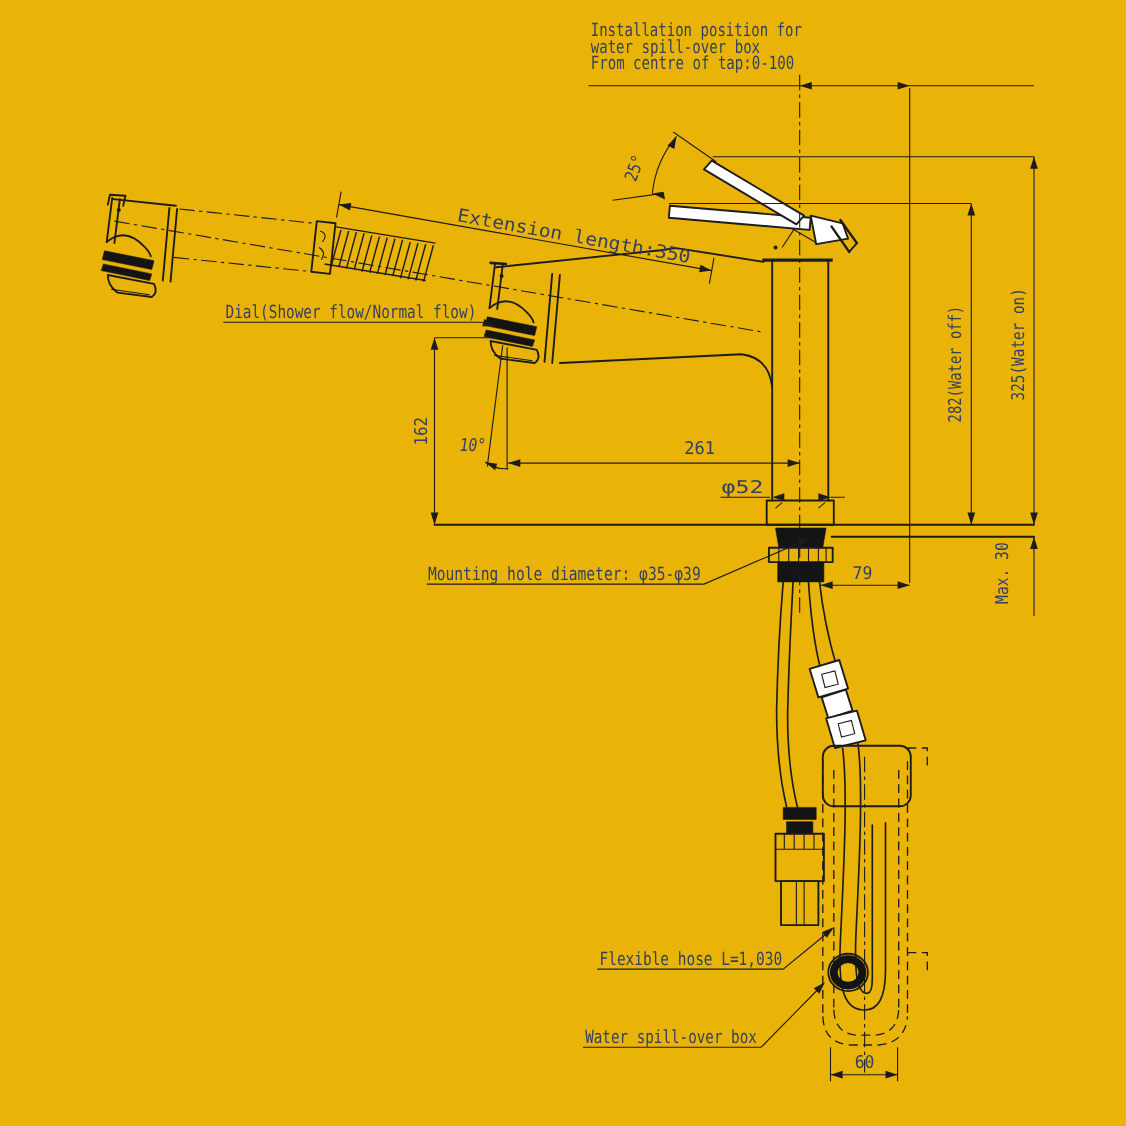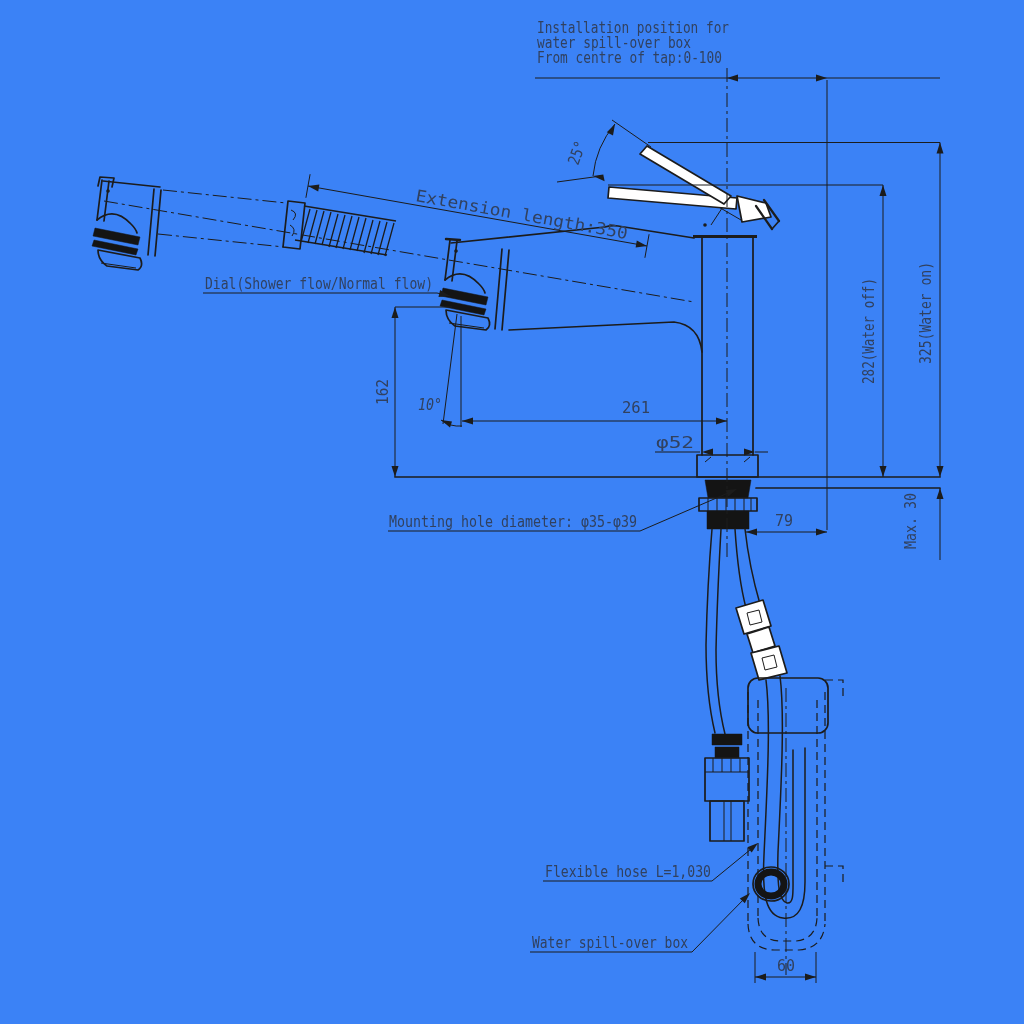--- a/index.html
+++ b/index.html
@@ -1,16 +1,16 @@
 <!DOCTYPE html>
 <html><head>
 <meta charset="utf-8">
 <style>
   html,body{margin:0;padding:0;background:#fff;}
-  .canvas{position:relative;width:1024px;height:1024px;background:#3b82f6;overflow:hidden;}
+  .canvas{position:relative;width:1024px;height:1024px;background:#eab308;overflow:hidden;}
   svg{position:absolute;left:0;top:0;}
   .txt{font:16.5px "DejaVu Sans Mono", monospace; fill:#31415f;}
   .num{font:16px "DejaVu Sans Mono", monospace; fill:#31415f;}
   .num-i{font-style:italic;}
   .ln{fill:none;stroke:#1c1c1c;stroke-width:1;}
   .t13{stroke-width:1.3;}
   .mn{fill:none;stroke:#1c1c1c;stroke-width:1.7;stroke-linejoin:round;stroke-linecap:round;}
   .hv{fill:none;stroke:#1c1c1c;stroke-width:3;}
   .ar{fill:#1c1c1c;stroke:none;}
   .fl{fill:#141414;stroke:#141414;stroke-width:.5;}

